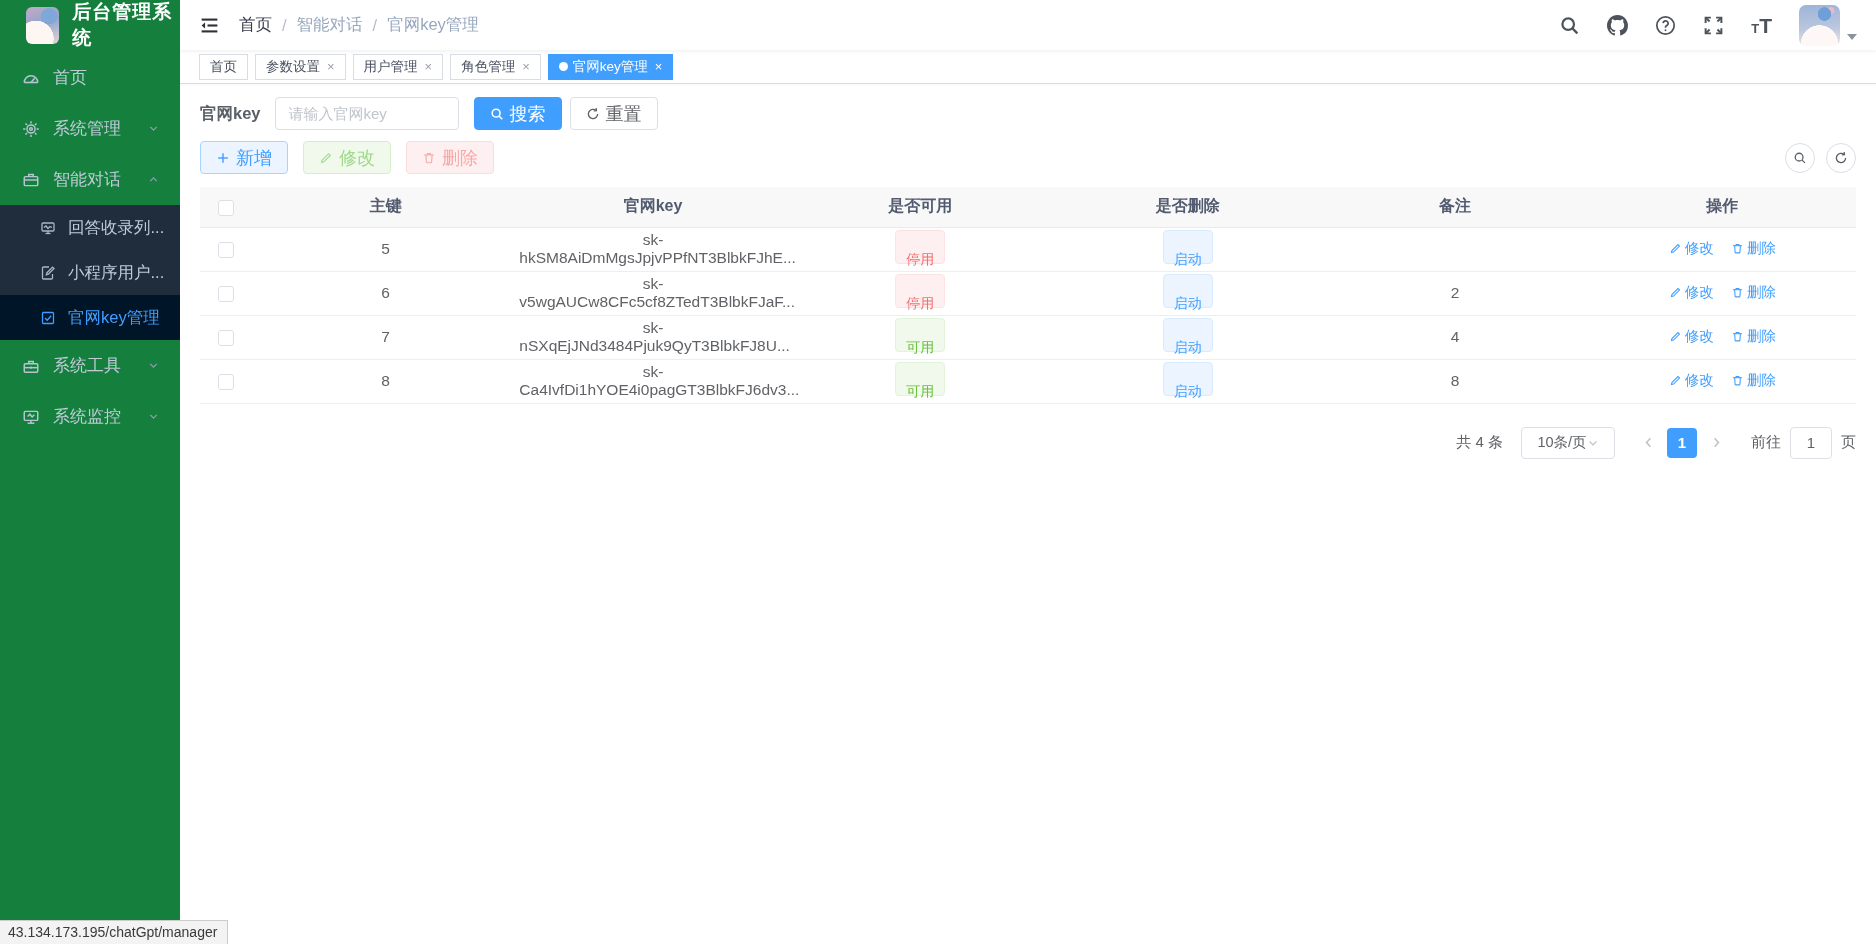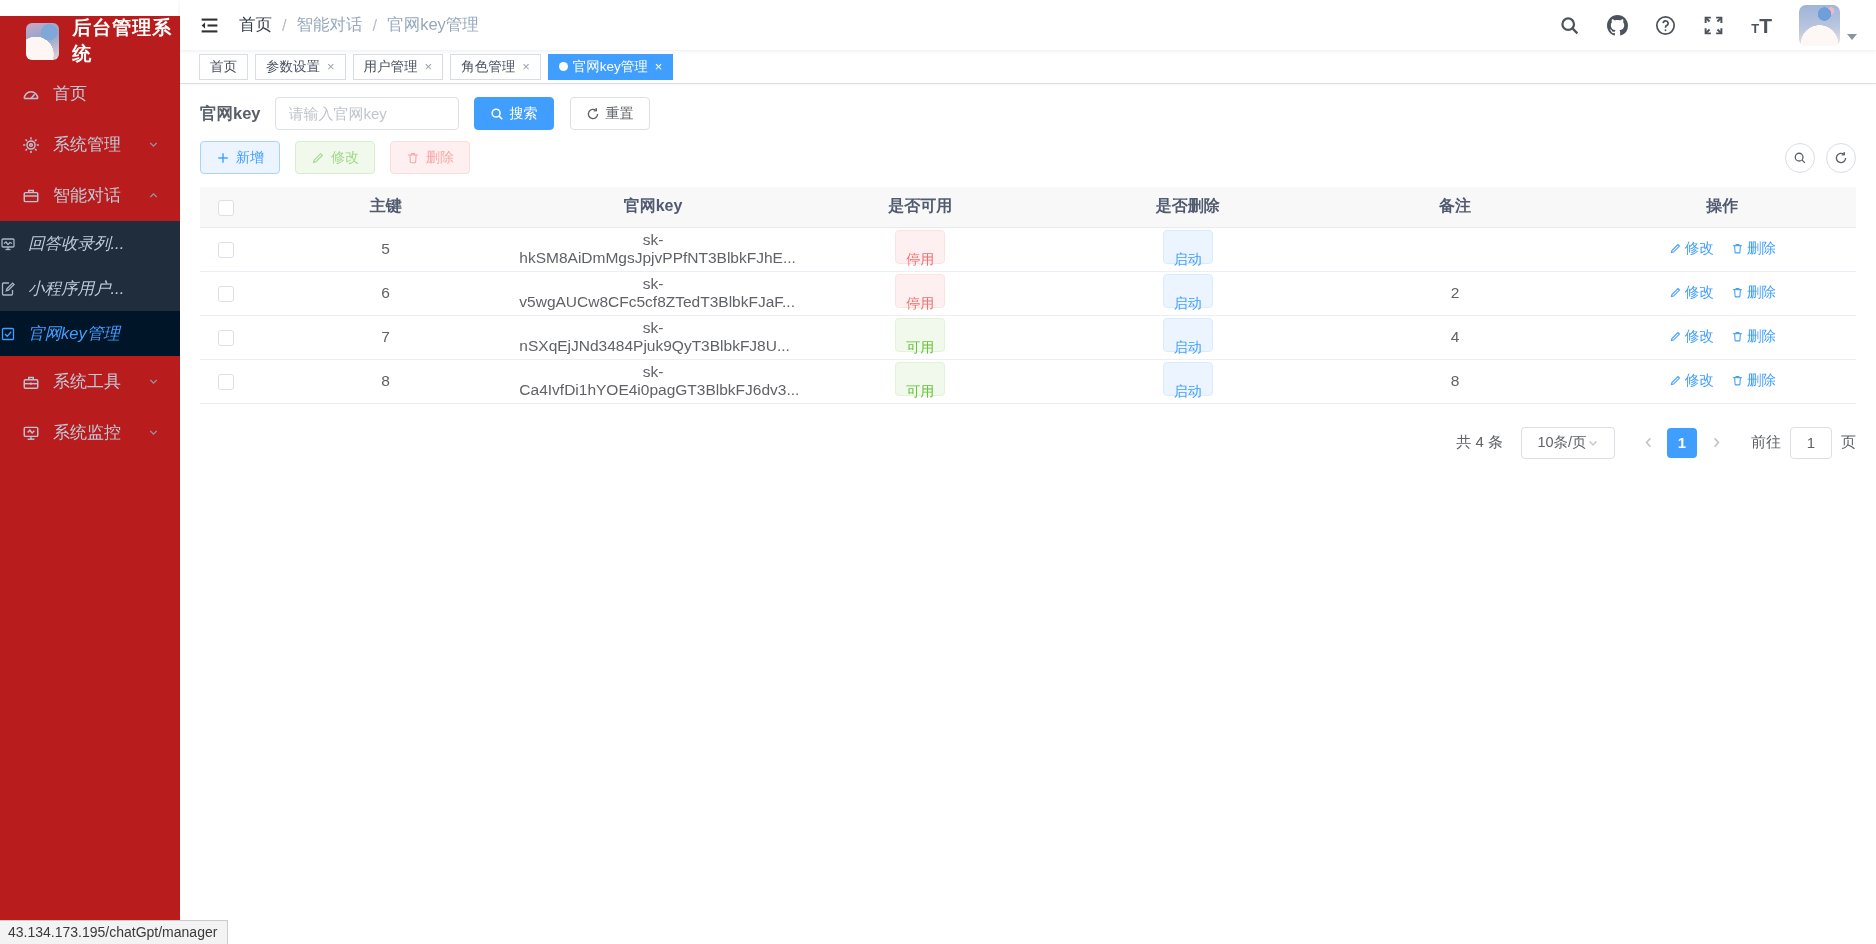--- a/index.html
+++ b/index.html
@@ -1,35 +1,35 @@
 <!DOCTYPE html>
 <html><head>
 <meta charset="utf-8">
 <style>
   * { margin:0; padding:0; box-sizing:border-box; }
   html,body { width:1876px; height:944px; overflow:hidden; background:#fff;
     font-family:"Liberation Sans","DejaVu Sans",sans-serif; color:#606266; }
 
   
-  .sidebar { position:fixed; left:0; top:0; bottom:0; width:180px; background:#b91c1c; z-index:5;margin-top:16px; }
+  .sidebar { position:fixed; left:0; top:0; bottom:0; width:180px; background:#15803d; z-index:5; }
   .logo-row { height:50px; display:flex; align-items:center; padding-left:26px; gap:13px; }
   .logo-avatar { width:37px; height:37px; border-radius:6px;
     background:radial-gradient(circle at 70% 25%, #7fa8d9 0 22%, transparent 23%),
                radial-gradient(circle at 30% 85%, #fdf6f2 0 45%, transparent 46%),
                linear-gradient(160deg,#c9a9c6 0%, #8fa6cc 45%, #e8d5d8 100%); }
   .logo-title { color:#fff; font-size:19px; font-weight:bold; letter-spacing:1px; }
   .menu { margin-top:2px; }
   .menu-item { height:51px; display:flex; align-items:center; padding:0 20px 0 22px;
     color:#bfcbd9; font-size:17px; cursor:pointer; position:relative; }
   .menu-item .mi-icon { width:18px; height:18px; margin-right:13px; flex:0 0 auto; color:#b8c4d4; }
   .menu-item .chev { margin-left:auto; width:13px; height:13px; color:#8f9bab; }
   .chev.up { transform:rotate(180deg); }
   .submenu { background:#1f2d3d; }
-  .sub-item { height:45px; display:flex; align-items:center; 
-    color:#bfcbd9; font-size:16.5px; cursor:pointer;font-style:italic; }
+  .sub-item { height:45px; display:flex; align-items:center; padding-left:40px;
+    color:#bfcbd9; font-size:16.5px; cursor:pointer; }
   .sub-item .mi-icon { width:16px; height:16px; margin-right:12px; color:#aab6c6; }
   .sub-item.active { background:#001528; color:#409eff; }
   .sub-item.active .mi-icon { color:#409eff; }
 
   
   .main { margin-left:180px; }
   .navbar { height:50px; display:flex; align-items:center; padding:0 19px;
     box-shadow:0 1px 4px rgba(0,21,41,.08); position:relative; background:#fff; }
   .hamburger { width:21px; height:21px; color:#303133; cursor:pointer; }
   .breadcrumb { margin-left:19px; display:flex; align-items:center; gap:10px; font-size:16.5px; }
@@ -62,24 +62,24 @@
 
   
   .content { padding:0 20px; }
   .search-row { margin-top:13px; display:flex; align-items:center; }
   .search-label { font-size:16.5px; font-weight:bold; color:#5a6068; margin-right:14px; }
   .search-input { width:184px; height:33px; border:1px solid #dcdfe6; border-radius:4px;
     padding:0 13px; font-size:15px; color:#606266; outline:none;
     font-family:"Liberation Sans","DejaVu Sans",sans-serif; }
   .search-input::placeholder { color:#c0c4cc; }
   .btn { height:33px; display:inline-flex; align-items:center; gap:6px; padding:0 15px;
-    border-radius:4px; font-size:14px; cursor:pointer; border:1px solid #dcdfe6; background:#fff; }
+    border-radius:4px; font-size:18px; cursor:pointer; border:1px solid #dcdfe6; background:#fff; }
   .btn svg { width:14px; height:14px; }
   .btn-primary { background:#409eff; border-color:#409eff; color:#fff; margin-left:15px; }
-  .btn-default { color:#606266; margin-left:16px; }
+  .btn-default { color:#606266; margin-left:8px; }
 
   .toolbar { margin-top:11px; display:flex; align-items:center; }
   .btn-plain-blue { color:#409eff; background:#ecf5ff; border-color:#a9d3ff; }
   .btn-plain-green { color:#9fd98a; background:#f0f9eb; border-color:#d7efc9; margin-left:15px; cursor:not-allowed; }
   .btn-plain-red { color:#f8a8a8; background:#fef0f0; border-color:#fcdcdc; margin-left:15px; cursor:not-allowed; }
   .mini-btns { margin-left:auto; display:flex; gap:11px; }
   .mini-btn { width:30px; height:30px; border-radius:50%; border:1px solid #dbdde2; background:#fff;
     display:flex; align-items:center; justify-content:center; color:#5a6068; cursor:pointer; }
   .mini-btn svg { width:14px; height:14px; }
 

